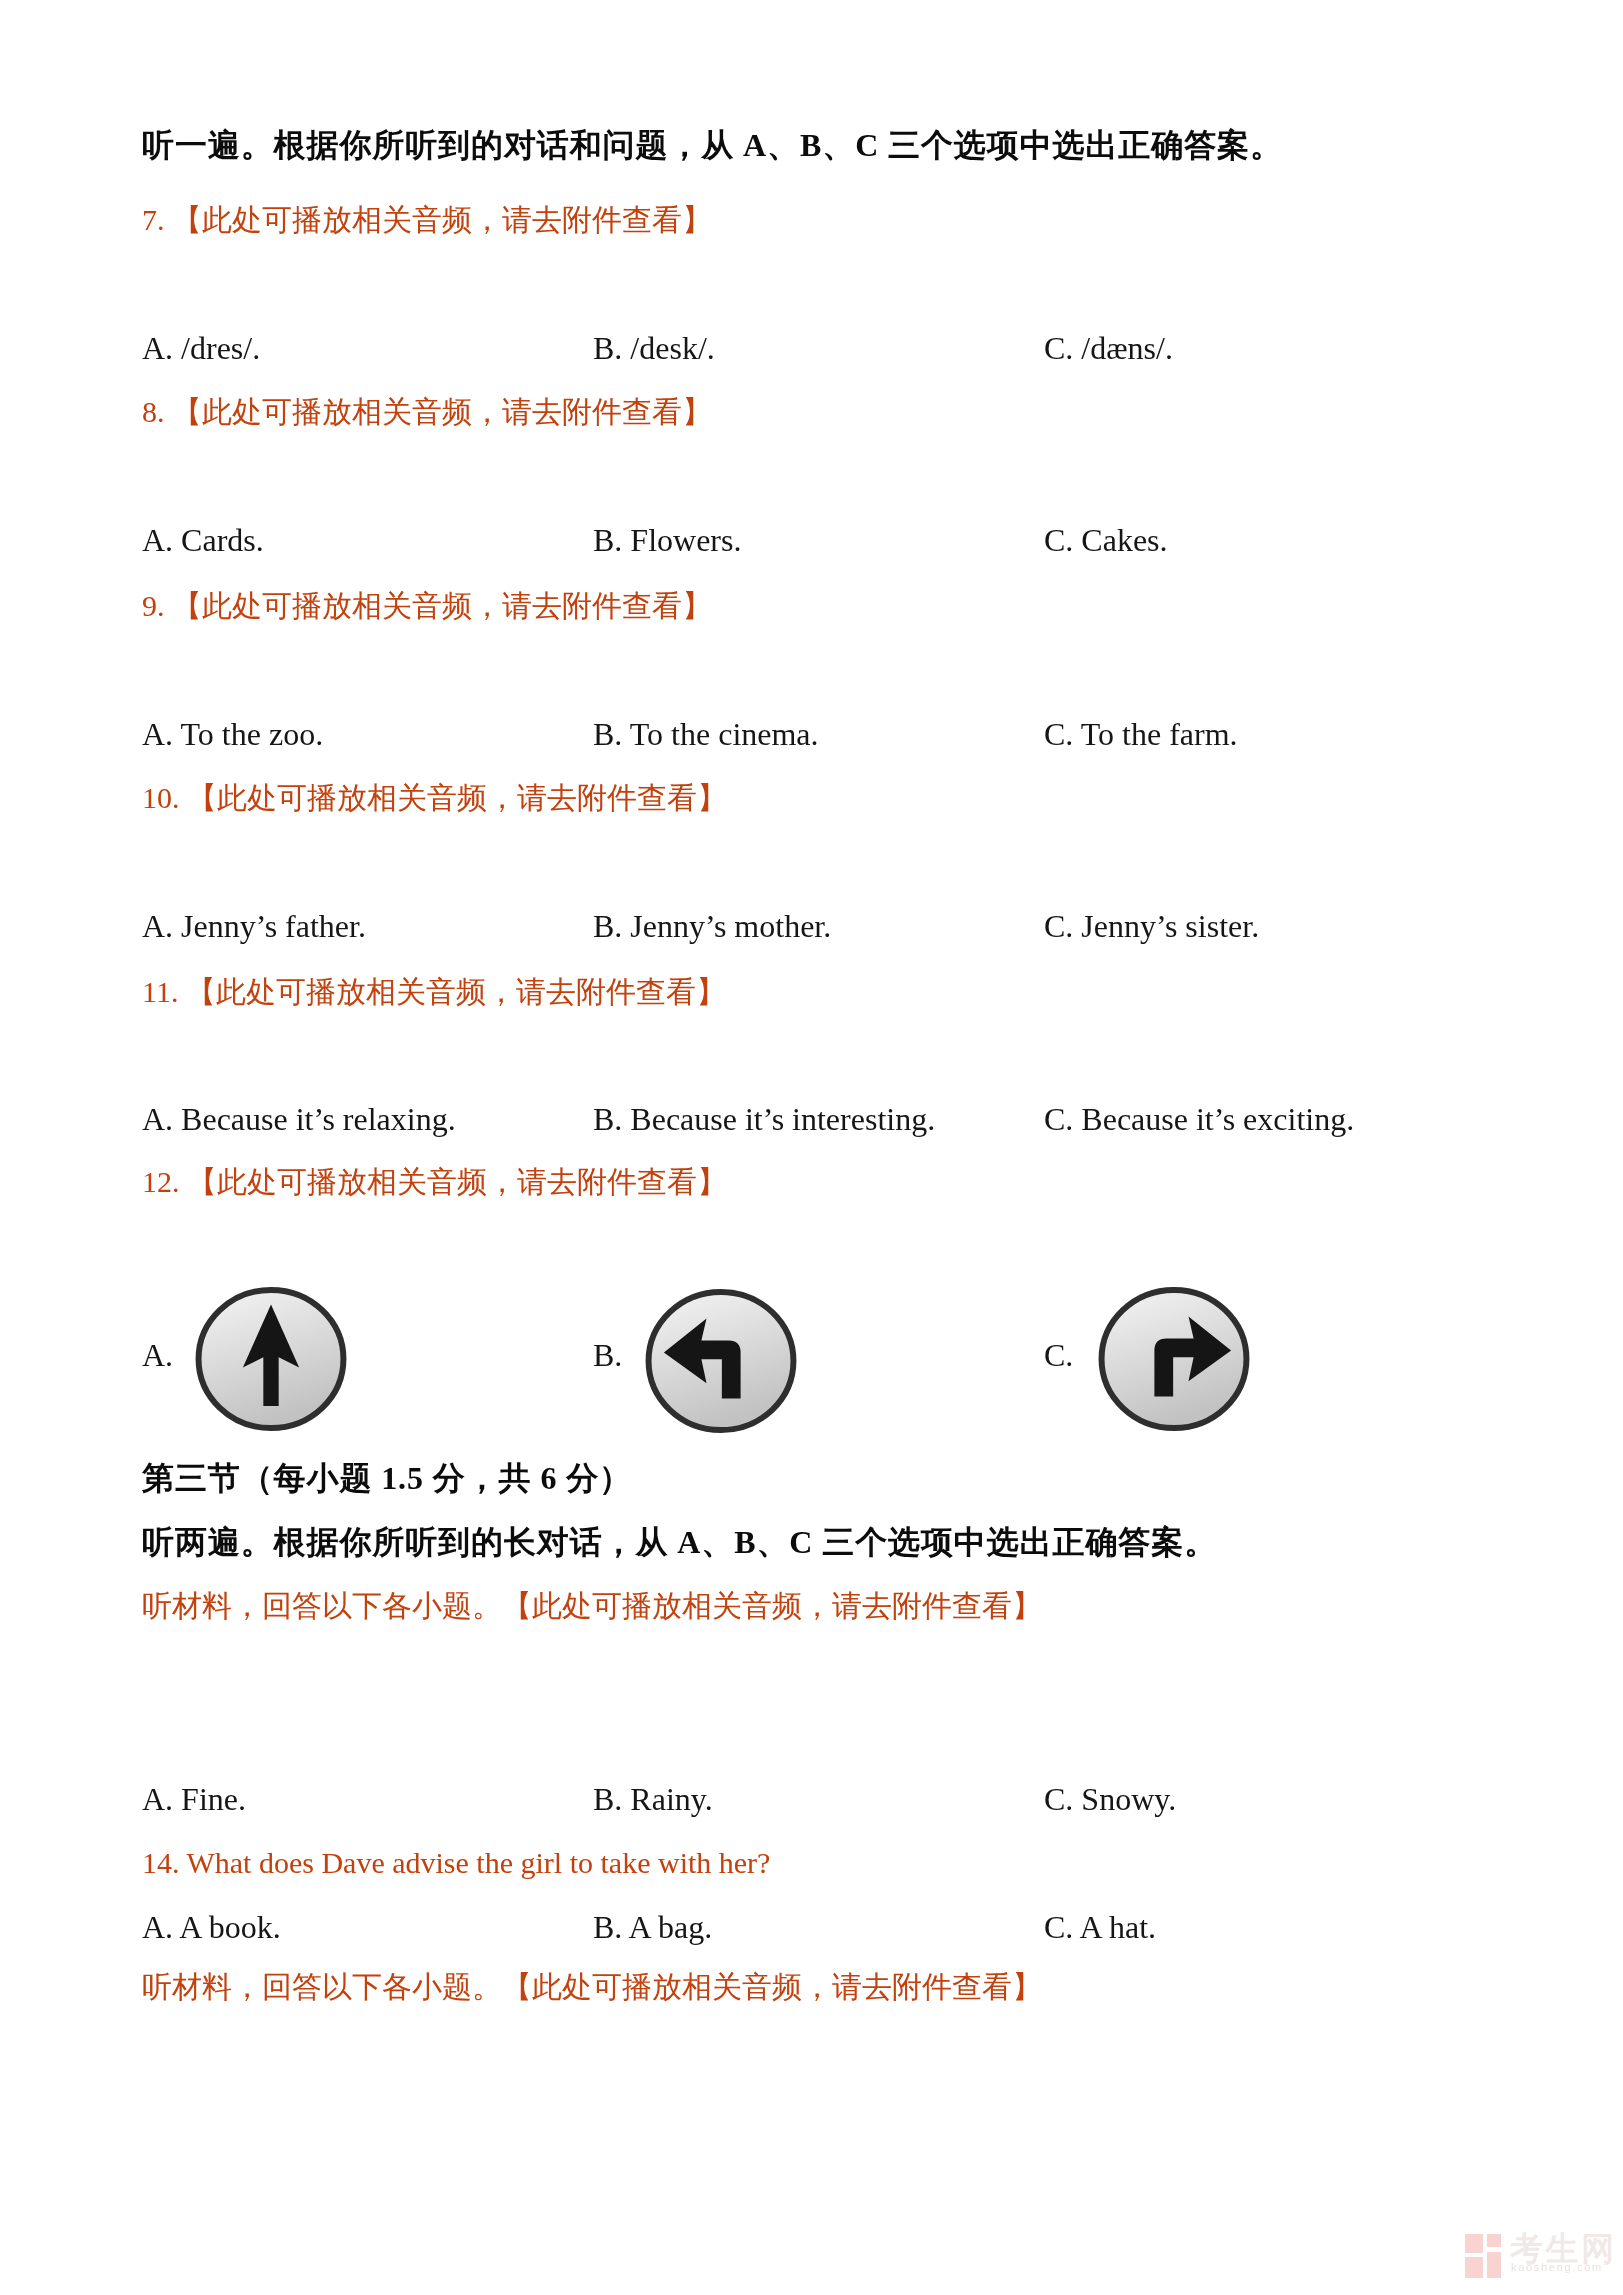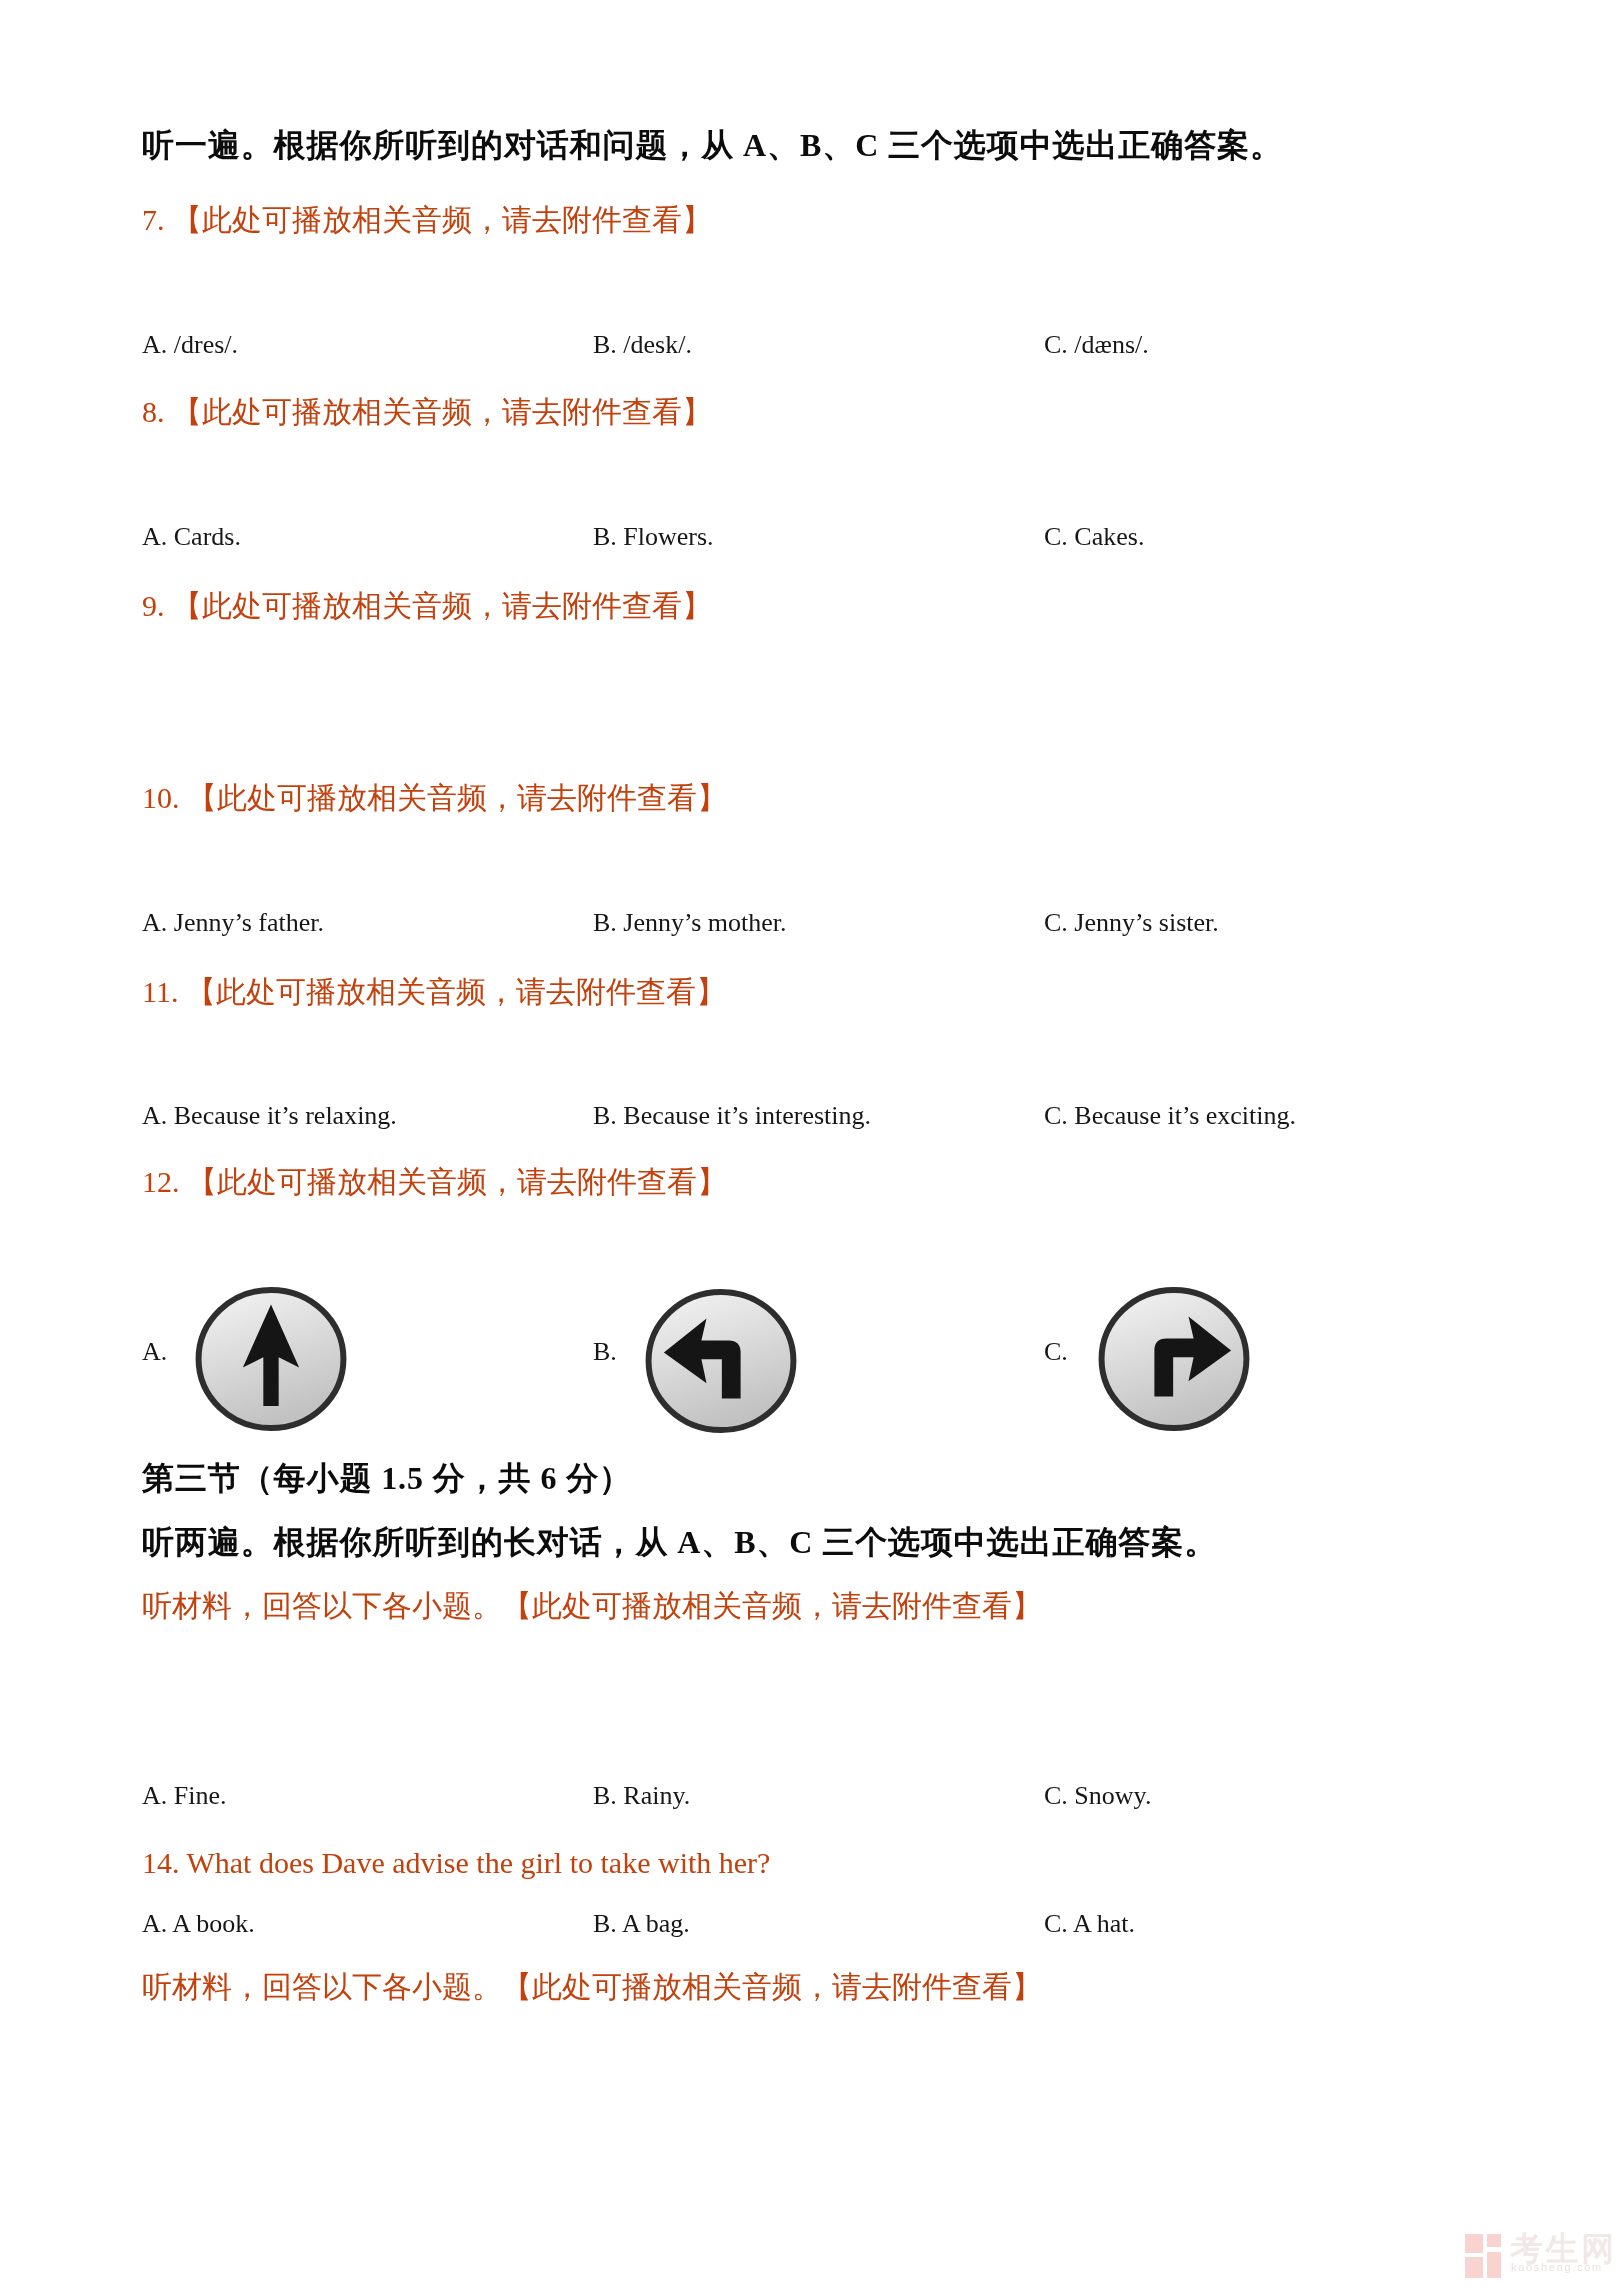--- a/index.html
+++ b/index.html
@@ -5,21 +5,21 @@
   html,body{margin:0;padding:0;}
   body{
     width:1623px;height:2295px;position:relative;background:#ffffff;
     font-family:"Liberation Serif","DejaVu Serif",serif;color:#161616;
     overflow:hidden;
   }
   .page{position:absolute;left:0;top:0;width:1623px;height:1808px;background:#ffffff;text-decoration:underline;}
   .line{position:absolute;left:142px;font-size:30px;line-height:1.2;white-space:nowrap;color:#c2410c;}
   .bold-zh{font-weight:700;font-size:32px;color:#0c0c0c;letter-spacing:0.9px;}
   .optrow{position:absolute;left:0;top:0;width:1623px;height:41px;}
-  .optrow span{position:absolute;top:0;font-size:26px;white-space:nowrap;color:#161616;}
+  .optrow span{position:absolute;top:0;font-size:32px;white-space:nowrap;color:#161616;}
   .opt-a{left:142px;}
   .opt-b{left:593px;}
   .opt-c{left:1044px;}
   .sign{position:absolute;width:162px;height:150px;}
   .sign svg{display:block;width:100%;height:100%;}
   
   .wm{position:absolute;left:1465px;top:2225px;width:162px;height:60px;}
   .wm .blk{position:absolute;background:#f8d3cf;}
   .wm .b1{left:0;top:8.5px;width:18px;height:19px;}
   .wm .b2{left:0;top:32px;width:18px;height:20.5px;}
@@ -45,20 +45,25 @@
   </div>
 
   <div class="line" style="top:394px">8. 【此处可播放相关音频，请去附件查看】</div>
   <div class="optrow" style="top:522px">
     <span class="opt-a">A. Cards.</span>
     <span class="opt-b">B. Flowers.</span>
     <span class="opt-c">C. Cakes.</span>
   </div>
 
   <div class="line" style="top:588px">9. 【此处可播放相关音频，请去附件查看】</div>
+  <div class="optrow" style="top:716px">
+    <span class="opt-a">A. To the zoo.</span>
+    <span class="opt-b">B. To the cinema.</span>
+    <span class="opt-c">C. To the farm.</span>
+  </div>
 
   <div class="line" style="top:780px">10. 【此处可播放相关音频，请去附件查看】</div>
   <div class="optrow" style="top:908px">
     <span class="opt-a">A. Jenny’s father.</span>
     <span class="opt-b">B. Jenny’s mother.</span>
     <span class="opt-c">C. Jenny’s sister.</span>
   </div>
 
   <div class="line" style="top:974px">11. 【此处可播放相关音频，请去附件查看】</div>
   <div class="optrow" style="top:1101px">

